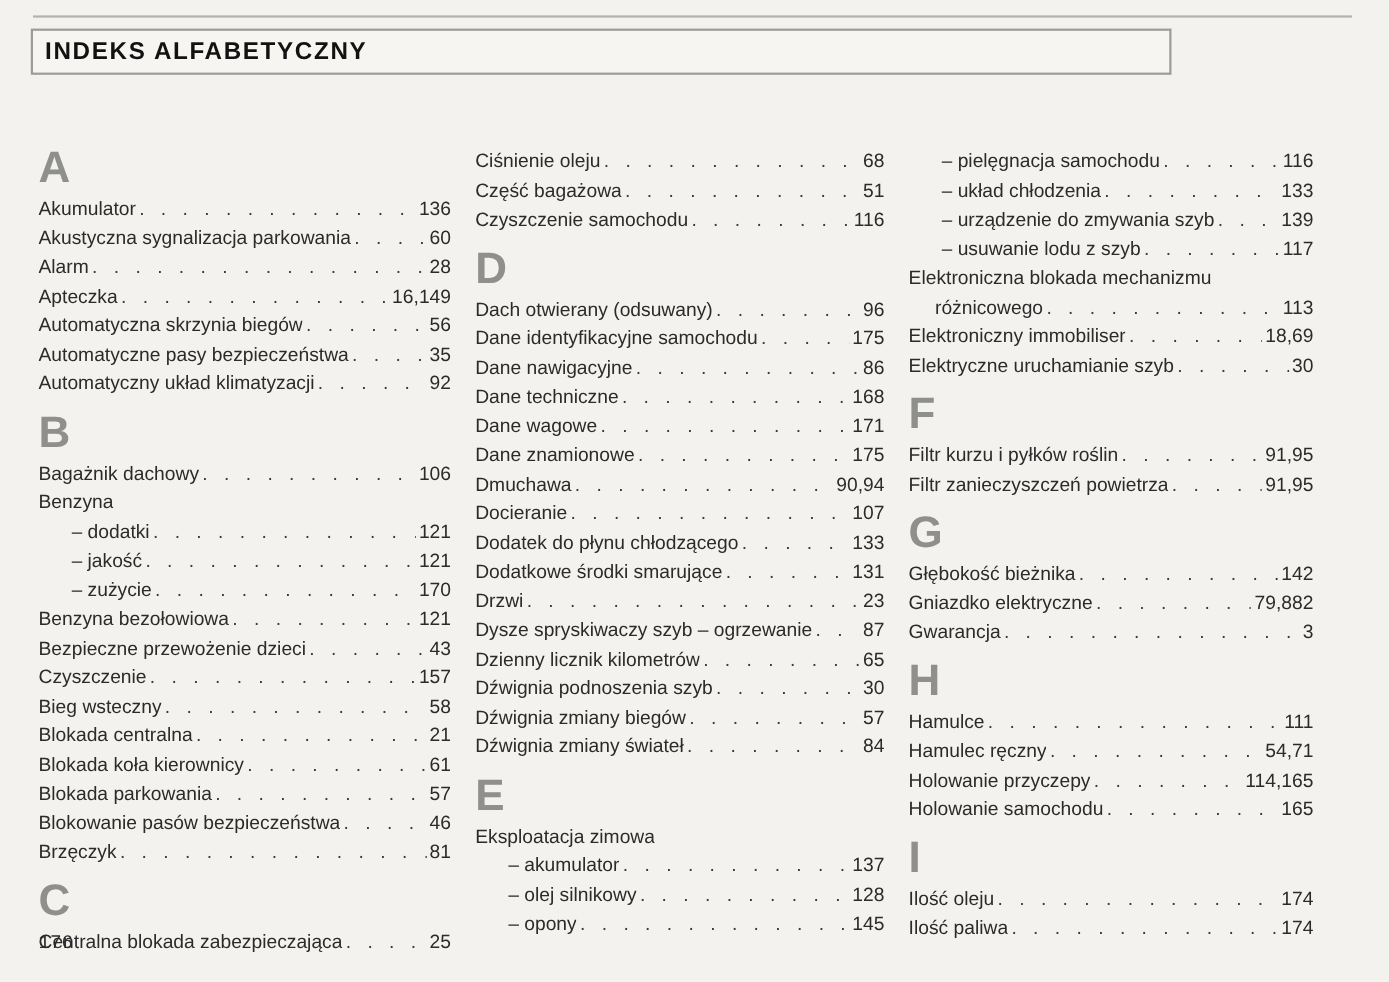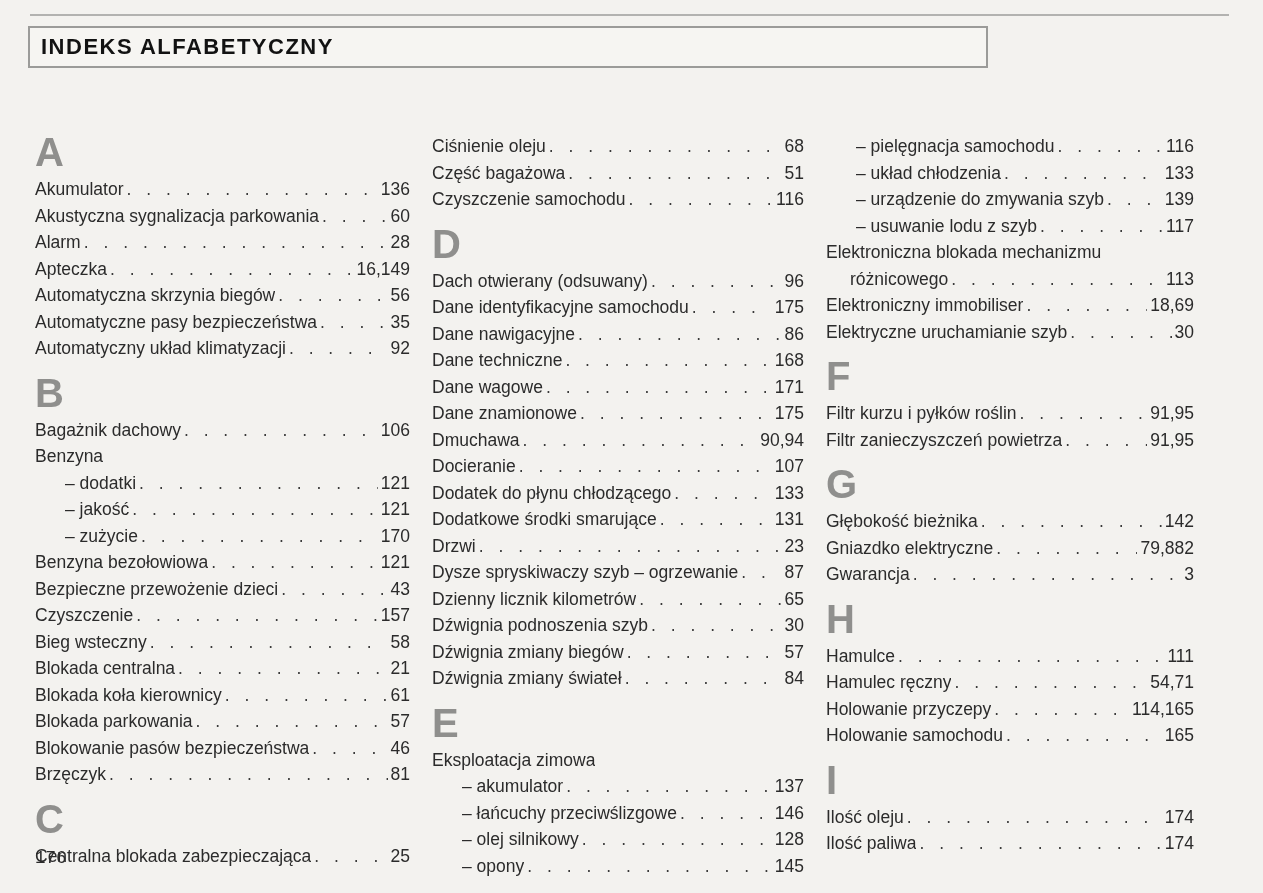--- a/index.html
+++ b/index.html
@@ -12,21 +12,21 @@
     color: #2b2b2b;
     overflow: hidden;
     position: relative;
   }
   
   .top-rule {
     position: absolute; top: 14px; left: 30px; right: 34px;
     height: 2px; background: #b2b2b0;
   }
   .title-box {
-    position: absolute; top: 26px; left: 28px; width: 960px; height: 42px;
+    position: absolute; top: 26px; left: 28px; width: 1037px; height: 42px;
     border: 2px solid #9b9b99;
     background: #f6f5f2;
     box-sizing: border-box;
     display: flex; align-items: center;
   }
   .title-box h1 {
     margin: 0 0 0 11px;
     font-size: 22px; font-weight: bold;
     letter-spacing: 1.5px;
     color: #121212;
@@ -304,25 +304,20 @@
         <div class="letter-heading">E</div>
         <div class="entry-row">
           <span class="entry-text">Eksploatacja zimowa</span>
         </div>
         <div class="entry-row sub">
           <span class="entry-text">– akumulator</span>
           <span class="dots"></span>
           <span class="page-num">137</span>
         </div>
         <div class="entry-row sub">
-          <span class="entry-text">– łańcuchy przeciwślizgowe</span>
-          <span class="dots"></span>
-          <span class="page-num">146</span>
-        </div>
-        <div class="entry-row sub">
           <span class="entry-text">– olej silnikowy</span>
           <span class="dots"></span>
           <span class="page-num">128</span>
         </div>
         <div class="entry-row sub">
           <span class="entry-text">– opony</span>
           <span class="dots"></span>
           <span class="page-num">145</span>
         </div>
       </div>

